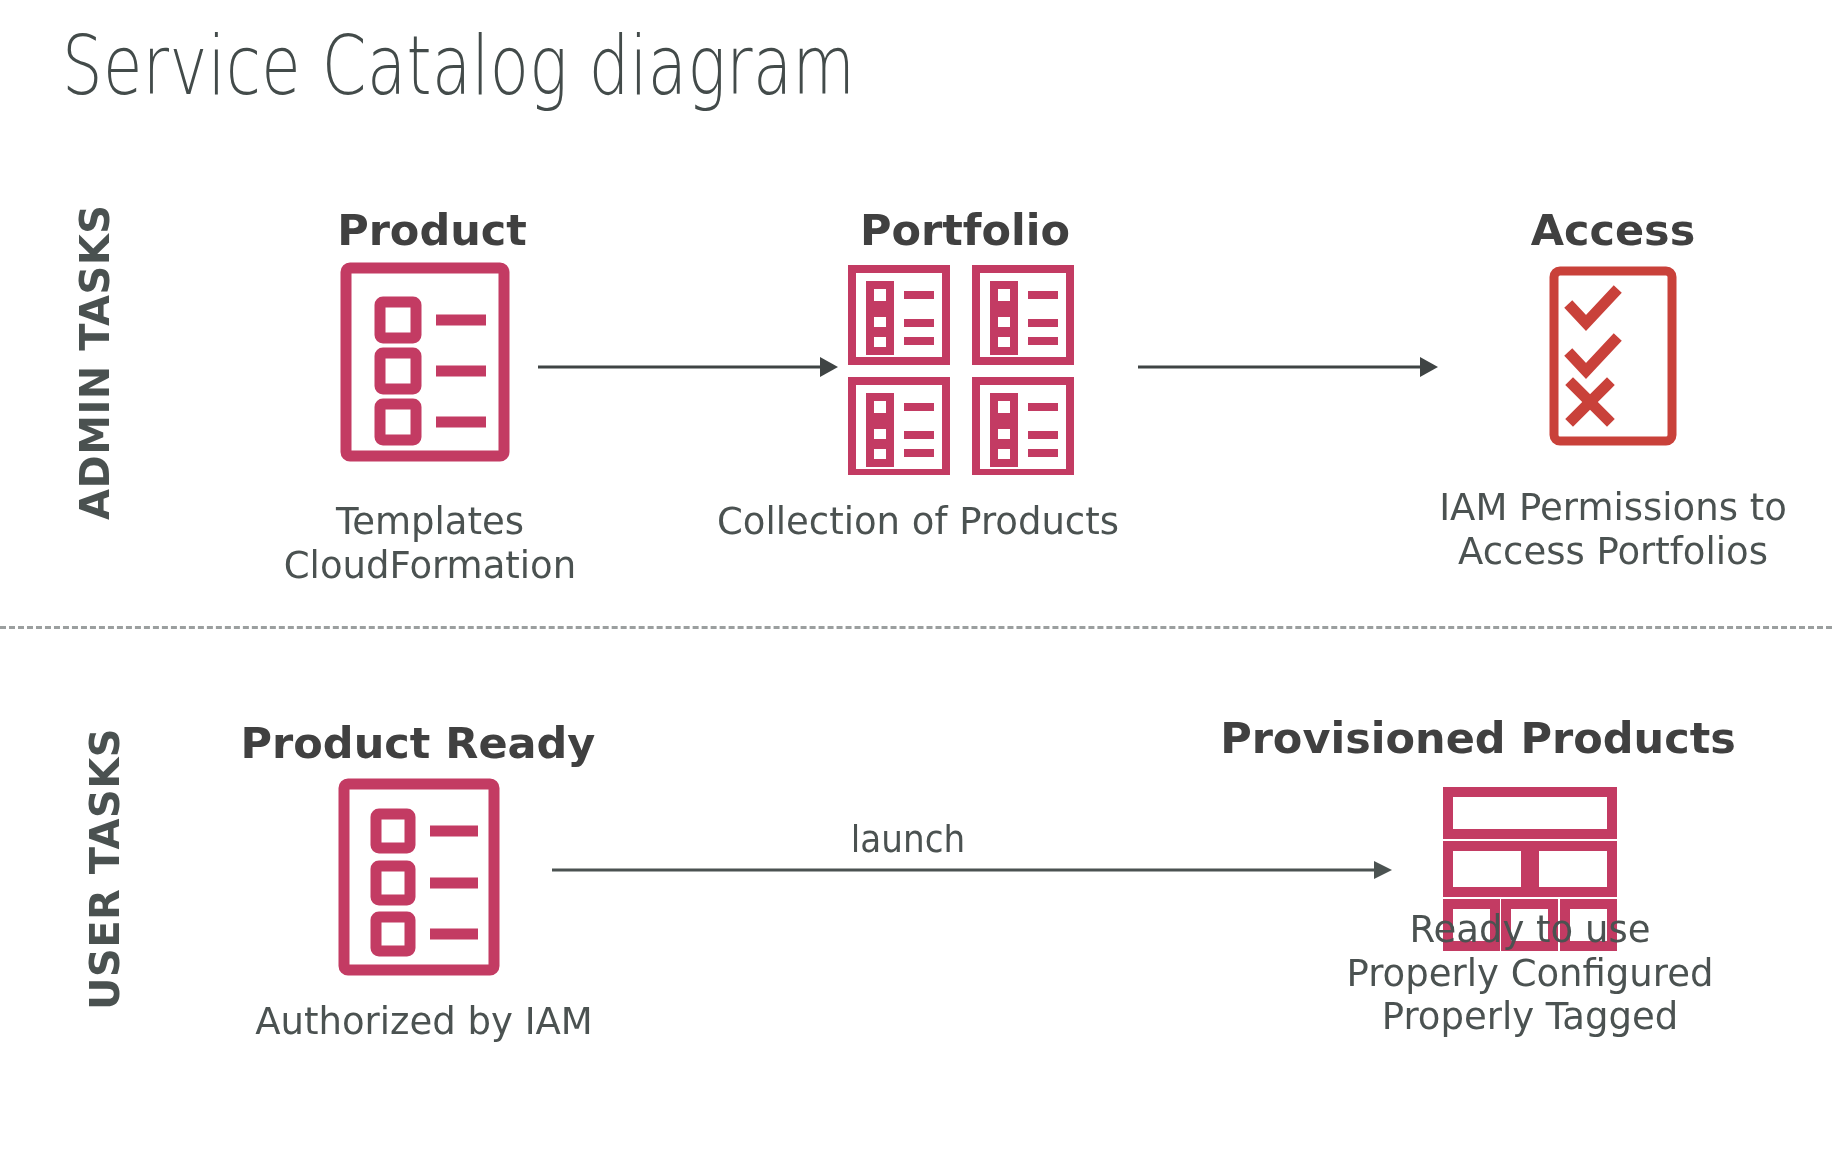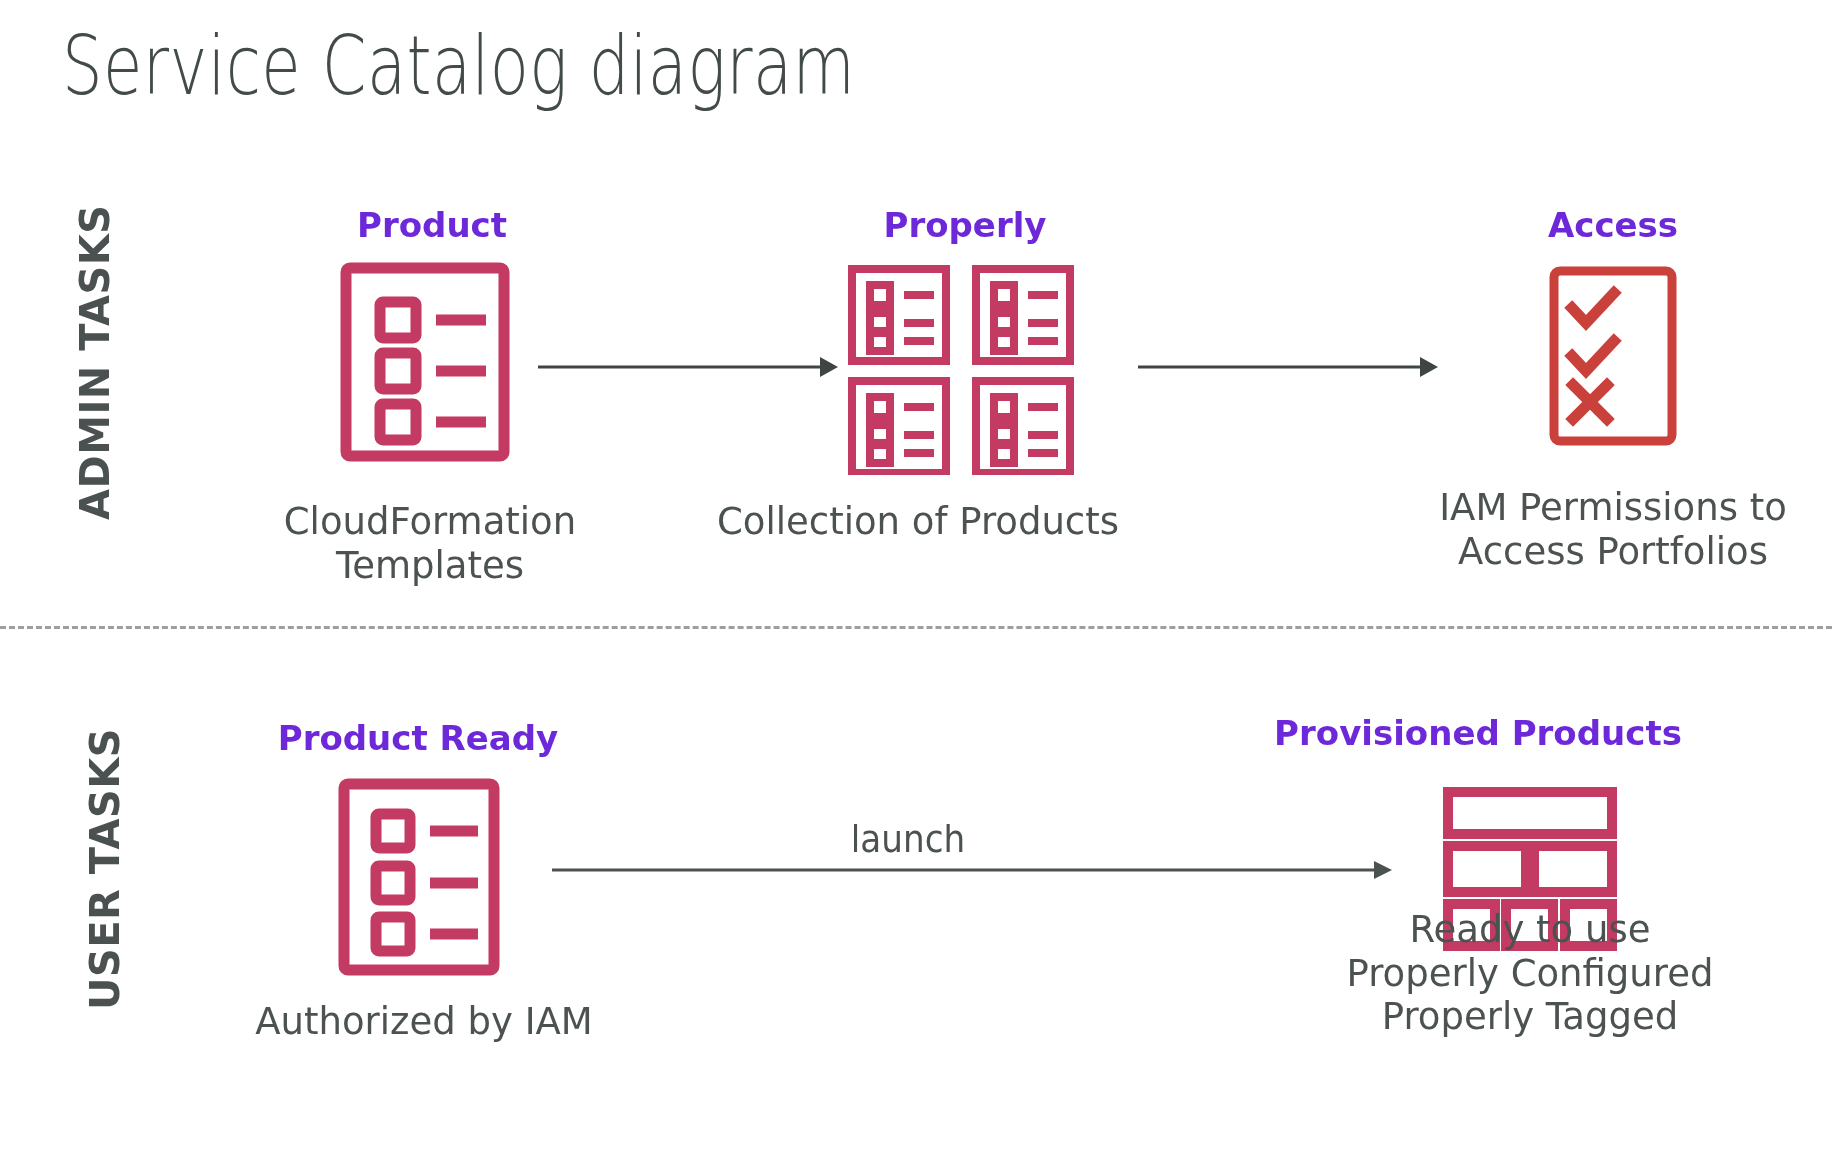--- a/index.html
+++ b/index.html
@@ -52,23 +52,23 @@
     left: 0;
     top: 626px;
     width: 1832px;
     height: 0;
     border-top: 3px dashed #9b9f9f;
   }
 
   
   .node-heading {
     position: absolute;
-    font-size: 34px;
+    font-size: 43px;
     font-weight: bold;
-    color: #6d28d9;
+    color: #404040;
     text-align: right;
     white-space: nowrap;
     font-family: "DejaVu Sans", sans-serif;
     transform: translateX(-50%);
   }
 
   
   .node-caption {
     position: absolute;
     font-size: 37px;
@@ -125,32 +125,32 @@
 
     <rect x="40" y="91" width="36" height="36" rx="3" ry="3" fill="none" stroke="#C33B63" stroke-width="11"></rect>
     <line x1="96" y1="109" x2="146" y2="109" stroke="#C33B63" stroke-width="11" stroke-linecap="butt"></line>
 
     <rect x="40" y="142" width="36" height="36" rx="3" ry="3" fill="none" stroke="#C33B63" stroke-width="11"></rect>
     <line x1="96" y1="160" x2="146" y2="160" stroke="#C33B63" stroke-width="11" stroke-linecap="butt"></line>
   </svg>
 </div>
 
 <div class="node-caption" style="left:430px; top:500px; width:460px;">
+  <span>Templates</span>
   <span>CloudFormation</span>
-  <span>Templates</span>
 </div>
 
 <div class="arrow" style="left:538px; top:355px;">
   <svg width="300" height="24" viewBox="0 0 300 24">
     <line x1="0" y1="12" x2="282" y2="12" stroke="#3f4444" stroke-width="3"></line>
     <polygon points="282,2 300,12 282,22" fill="#3f4444"></polygon>
   </svg>
 </div>
 
-<div class="node-heading" style="left:965px; top:205px;">Properly</div>
+<div class="node-heading" style="left:965px; top:205px;">Portfolio</div>
 
 <div class="icon-wrap" id="icon-portfolio" style="left:848px; top:265px;">
   <svg width="230" height="210" viewBox="0 0 230 210" aria-hidden="true">
     <g stroke="#C33B63" fill="none">
 
       <g transform="translate(0,0)">
         <rect x="4" y="4" width="94" height="92" stroke-width="8"></rect>
         <rect x="22" y="20" width="20" height="20" stroke-width="8"></rect>
         <line x1="56" y1="30" x2="86" y2="30" stroke-width="8"></line>
         <rect x="22" y="48" width="20" height="20" stroke-width="8"></rect>

